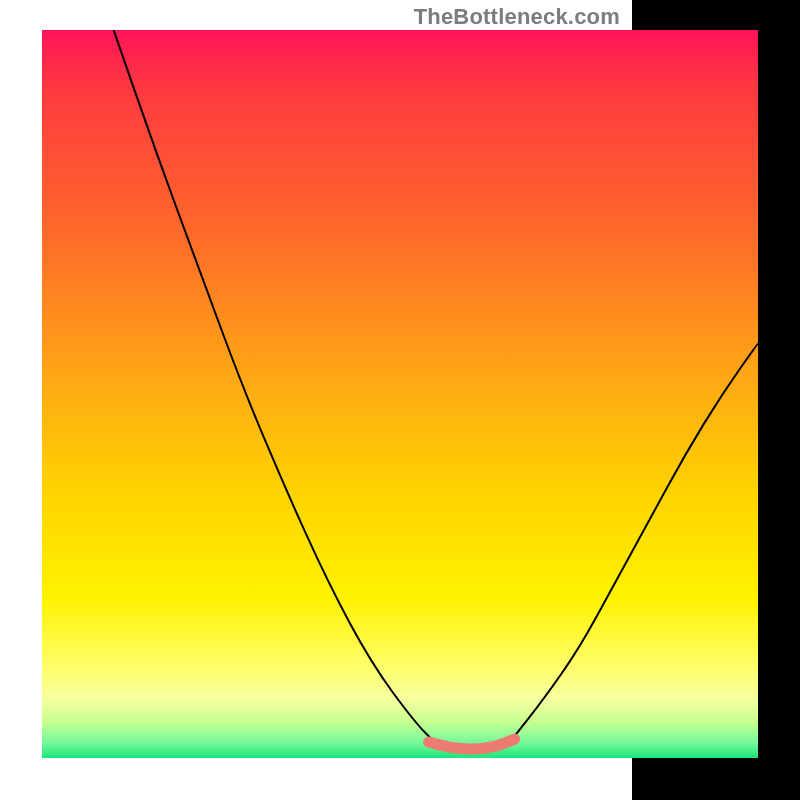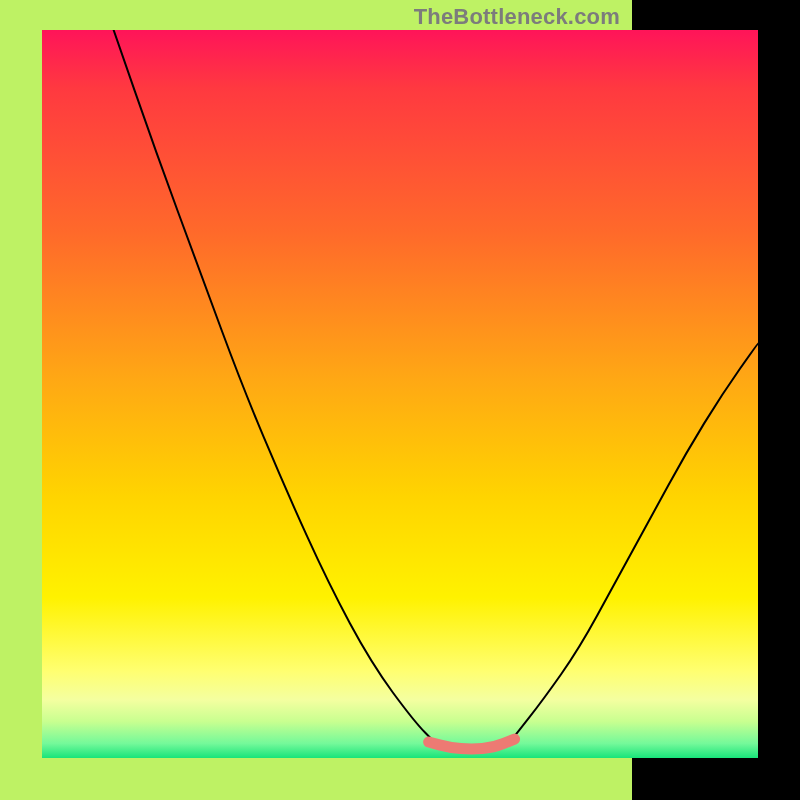--- a/index.html
+++ b/index.html
@@ -8,21 +8,21 @@
     width: 800px;
     height: 800px;
     background: #000;
     overflow: hidden;
     font-family: Arial, Helvetica, sans-serif;
   }
   .frame {
     position: relative;
     width: 632px;
     height: 800px;
-    background: #bef264;
+    background: #ffffff;
   }
   .watermark {
     position: absolute;
     top: 4px;
     right: 12px;
     color: #7c7c7c;
     font-size: 22px;
     font-weight: 600;
     letter-spacing: 0.2px;
     font-family: Arial, Helvetica, sans-serif;

